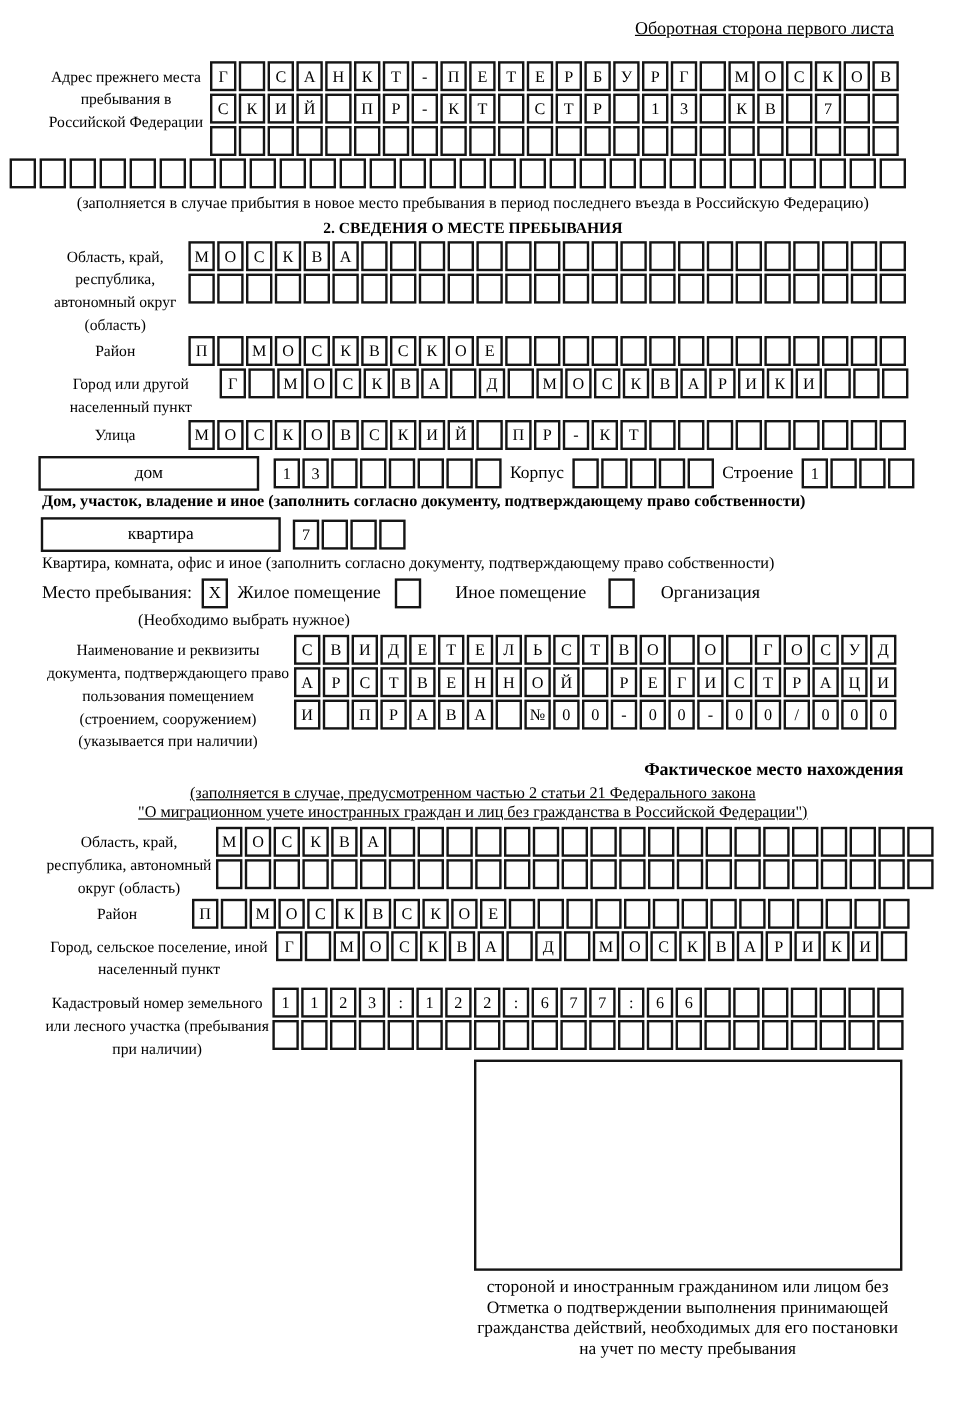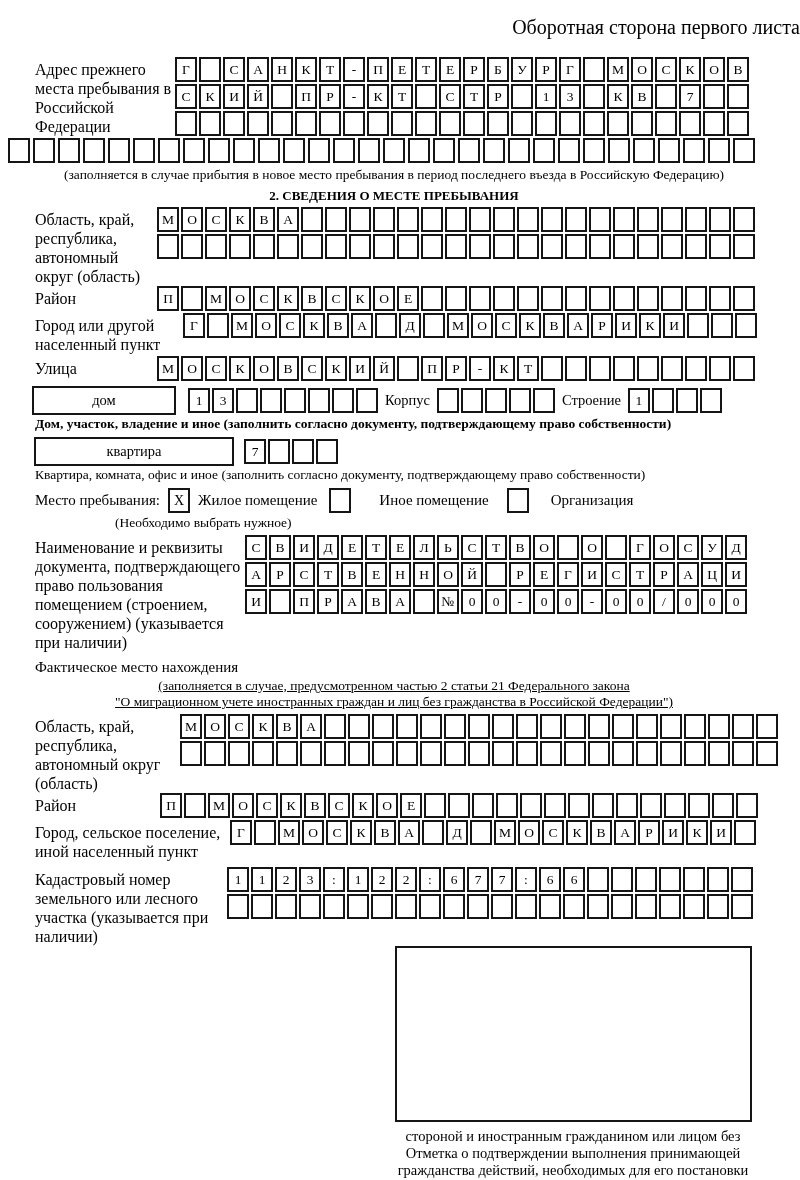--- a/index.html
+++ b/index.html
@@ -1,38 +1,38 @@
 <!DOCTYPE html>
 <html><head>
 <meta charset="utf-8">
 <style>
   html,body{margin:0;padding:0;background:#fff;color:#000;}
   body{width:800px;height:1180px;overflow:hidden;font-family:"Liberation Serif",serif;}
   .page{box-sizing:border-box;width:800px;height:1180px;padding:8px 0 0 35px;}
-  .header{font-size:20px;text-align:right;margin-top:8px;}
+  .header{font-size:15px;text-align:right;padding-right:55px;margin-top:8px;text-decoration:underline;}
   .field{display:flex;align-items:flex-start;}
-  .flabel{font-size:16px;line-height:19px;flex-shrink:0;padding-top:3px;}
+  .flabel{font-size:13px;line-height:19px;flex-shrink:0;padding-top:3px;text-align:center;}
   .w140{width:140px;} .w122{width:122px;} .w148{width:148px;} .w210{width:210px;}
   .w145{width:145px;} .w125{width:125px;} .w195{width:195px;} .w192{width:192px;}
   .rowstack{display:flex;flex-direction:column;gap:2px;}
   .cells{display:flex;gap:2px;}
   .cell{box-sizing:border-box;width:22px;height:25px;border:2px solid #151515;
         display:flex;align-items:center;justify-content:center;
         font-size:13.5px;flex-shrink:0;background:#fff;}
   .fullrow{margin-left:-27px;width:747px;justify-content:space-between;margin-top:2px;}
   .fullrow .cell{width:22px;}
   .note{font-size:13.5px;margin-top:4px;}
   .center{text-align:center;width:718px;}
   .title{font-size:13px;font-weight:bold;text-align:center;width:718px;margin-top:5px;}
-  .subtitle{font-size:15px;font-weight:normal;text-align:left;width:718px;margin-top:7px;}
+  .subtitle{font-size:15px;font-weight:bold;text-align:right;width:718px;margin-top:7px;}
   .mt2{margin-top:2px;} .mt3{margin-top:3px;} .mt4{margin-top:4px;} .mt6{margin-top:6px;}
   .inlinerow{display:flex;align-items:center;margin-top:5px;}
   .boxedlabel{box-sizing:border-box;border:2px solid #151515;height:29px;display:flex;
               align-items:center;justify-content:center;font-size:14.5px;flex-shrink:0;}
-  .domw{width:144px;margin-left:-3px;} .kvw{width:200px;margin-left:-1px;text-align:right;}
+  .domw{width:184px;margin-left:-3px;} .kvw{width:200px;margin-left:-1px;text-align:right;}
   .inlinelabel{font-size:14.5px;margin:0 7px;white-space:nowrap;}
   .gap12{margin-left:12px;}
   .checkbox{box-sizing:border-box;width:22px;height:25px;border:2px solid #151515;
             display:flex;align-items:center;justify-content:center;font-size:14px;flex-shrink:0;}
   .staylabel{font-size:15px;white-space:nowrap;}
   .choosenote{font-size:13.5px;width:370px;margin-left:80px;margin-top:2px;}
   .smallnote{font-size:13.5px;text-align:center;width:718px;line-height:16px;text-decoration:underline;}
   .stampbox{box-sizing:border-box;margin-left:360px;margin-top:0px;width:357px;height:176px;
             border:2px solid #151515;}
   .stampnote{width:380px;margin-left:348px;margin-top:6px;font-size:14.5px;line-height:17px;text-align:center;}
@@ -559,21 +559,21 @@
         <span class="cell">А</span>
         <span class="cell">Р</span>
         <span class="cell">И</span>
         <span class="cell">К</span>
         <span class="cell">И</span>
         <span class="cell"></span>
       </div>
   </div>
 
   <div class="field mt6">
-    <div class="flabel w192">Кадастровый номер земельного или лесного участка (указывается при наличии)</div>
+    <div class="flabel w192">Кадастровый номер земельного или лесного участка (пребывания при наличии)</div>
     <div class="rowstack">
       <div class="cells">
           <span class="cell">1</span>
           <span class="cell">1</span>
           <span class="cell">2</span>
           <span class="cell">3</span>
           <span class="cell">:</span>
           <span class="cell">1</span>
           <span class="cell">2</span>
           <span class="cell">2</span>

